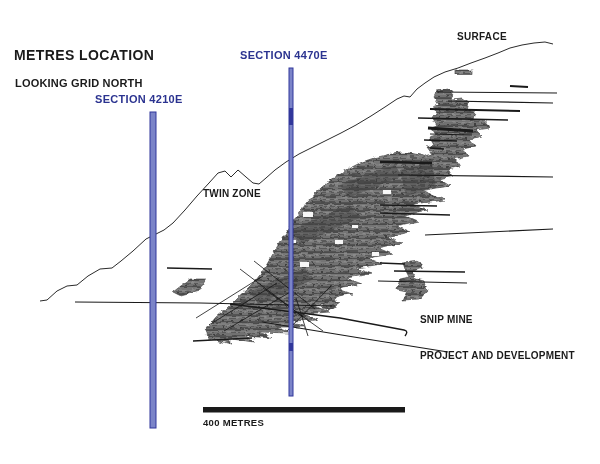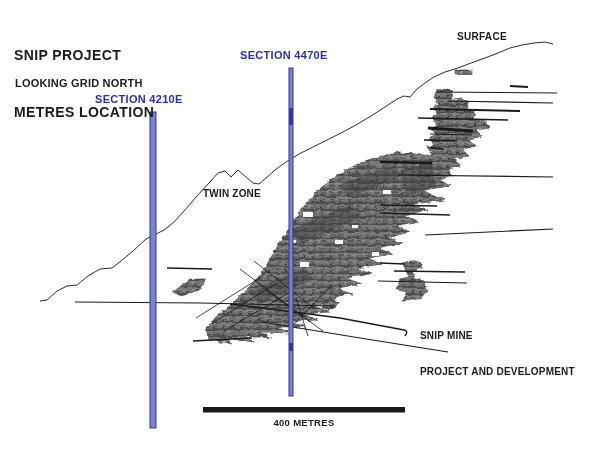--- a/index.html
+++ b/index.html
@@ -10,22 +10,22 @@
   svg{position:absolute;left:0;top:0;}
   .lbl{position:absolute;font-weight:bold;color:#1a1a1a;white-space:pre;}
   .title{left:14px;top:8px;font-size:14px;line-height:19px;letter-spacing:.4px;}
   .subtitle{left:15px;top:50px;font-size:11px;line-height:13.5px;letter-spacing:.2px;}
   .section-label{font-size:11px;letter-spacing:.3px;color:var(--section-label,#2b3390);}
   .s4210{left:95px;top:93px;}
   .s4470{left:240px;top:49px;}
   .surface-lbl{left:457px;top:31px;font-size:10px;letter-spacing:.3px;}
   .etz-lbl{left:446px;top:147px;font-size:10px;letter-spacing:.2px;}
   .tz-lbl{left:203px;top:188px;font-size:10px;letter-spacing:.2px;}
-  .snip-lbl{left:420px;top:306px;font-size:10px;line-height:12px;letter-spacing:.2px;}
-  .scale-lbl{left:203px;top:417px;width:202px;text-align:center;font-size:9.5px;letter-spacing:.3px;}
+  .snip-lbl{left:420px;top:290px;font-size:10px;line-height:12px;letter-spacing:.2px;}
+  .scale-lbl{left:203px;top:417px;width:202px;text-align:left;font-size:9.5px;letter-spacing:.3px;}
   .section-line{fill:var(--section-line,#7b84c8);stroke:var(--section-line-edge,#31379b);stroke-width:1;}
   .section-line-dark{fill:var(--section-line-edge,#31379b);}
   .ink{fill:var(--ink,#1a1a1a);}
   .drift{stroke:var(--ink,#1a1a1a);fill:none;}
   .surfline{stroke:#2b2b2b;stroke-width:1;fill:none;}
   .hatch{stroke:#141414;stroke-width:.8;fill:none;}
   .mass{fill:url(#stripes);stroke:#3c3c3c;stroke-width:.6;filter:url(#rough);}
   .shade{fill:#3d3d3d;opacity:.45;}
   .hole{fill:#ffffff;opacity:.95;}
 </style>
@@ -119,21 +119,20 @@
     <g>
       <rect class="section-line" x="289" y="68" width="4" height="328"></rect>
       <rect class="section-line-dark" x="289" y="108" width="4" height="17"></rect>
       <rect class="section-line-dark" x="289" y="343" width="4" height="8"></rect>
     </g>
 
     <rect class="ink" x="203" y="407" width="202" height="5.5"></rect>
   </svg>
 
   <div class="lbl title">
-    <div>SNIP PROJECT</div>
     <div>METRES LOCATION</div>
   </div>
 
   <div class="lbl subtitle">
     <div>LOOKING GRID NORTH</div>
   </div>
 
   <div class="lbl section-label s4210">SECTION 4210E</div>
   <div class="lbl section-label s4470">SECTION 4470E</div>
 

